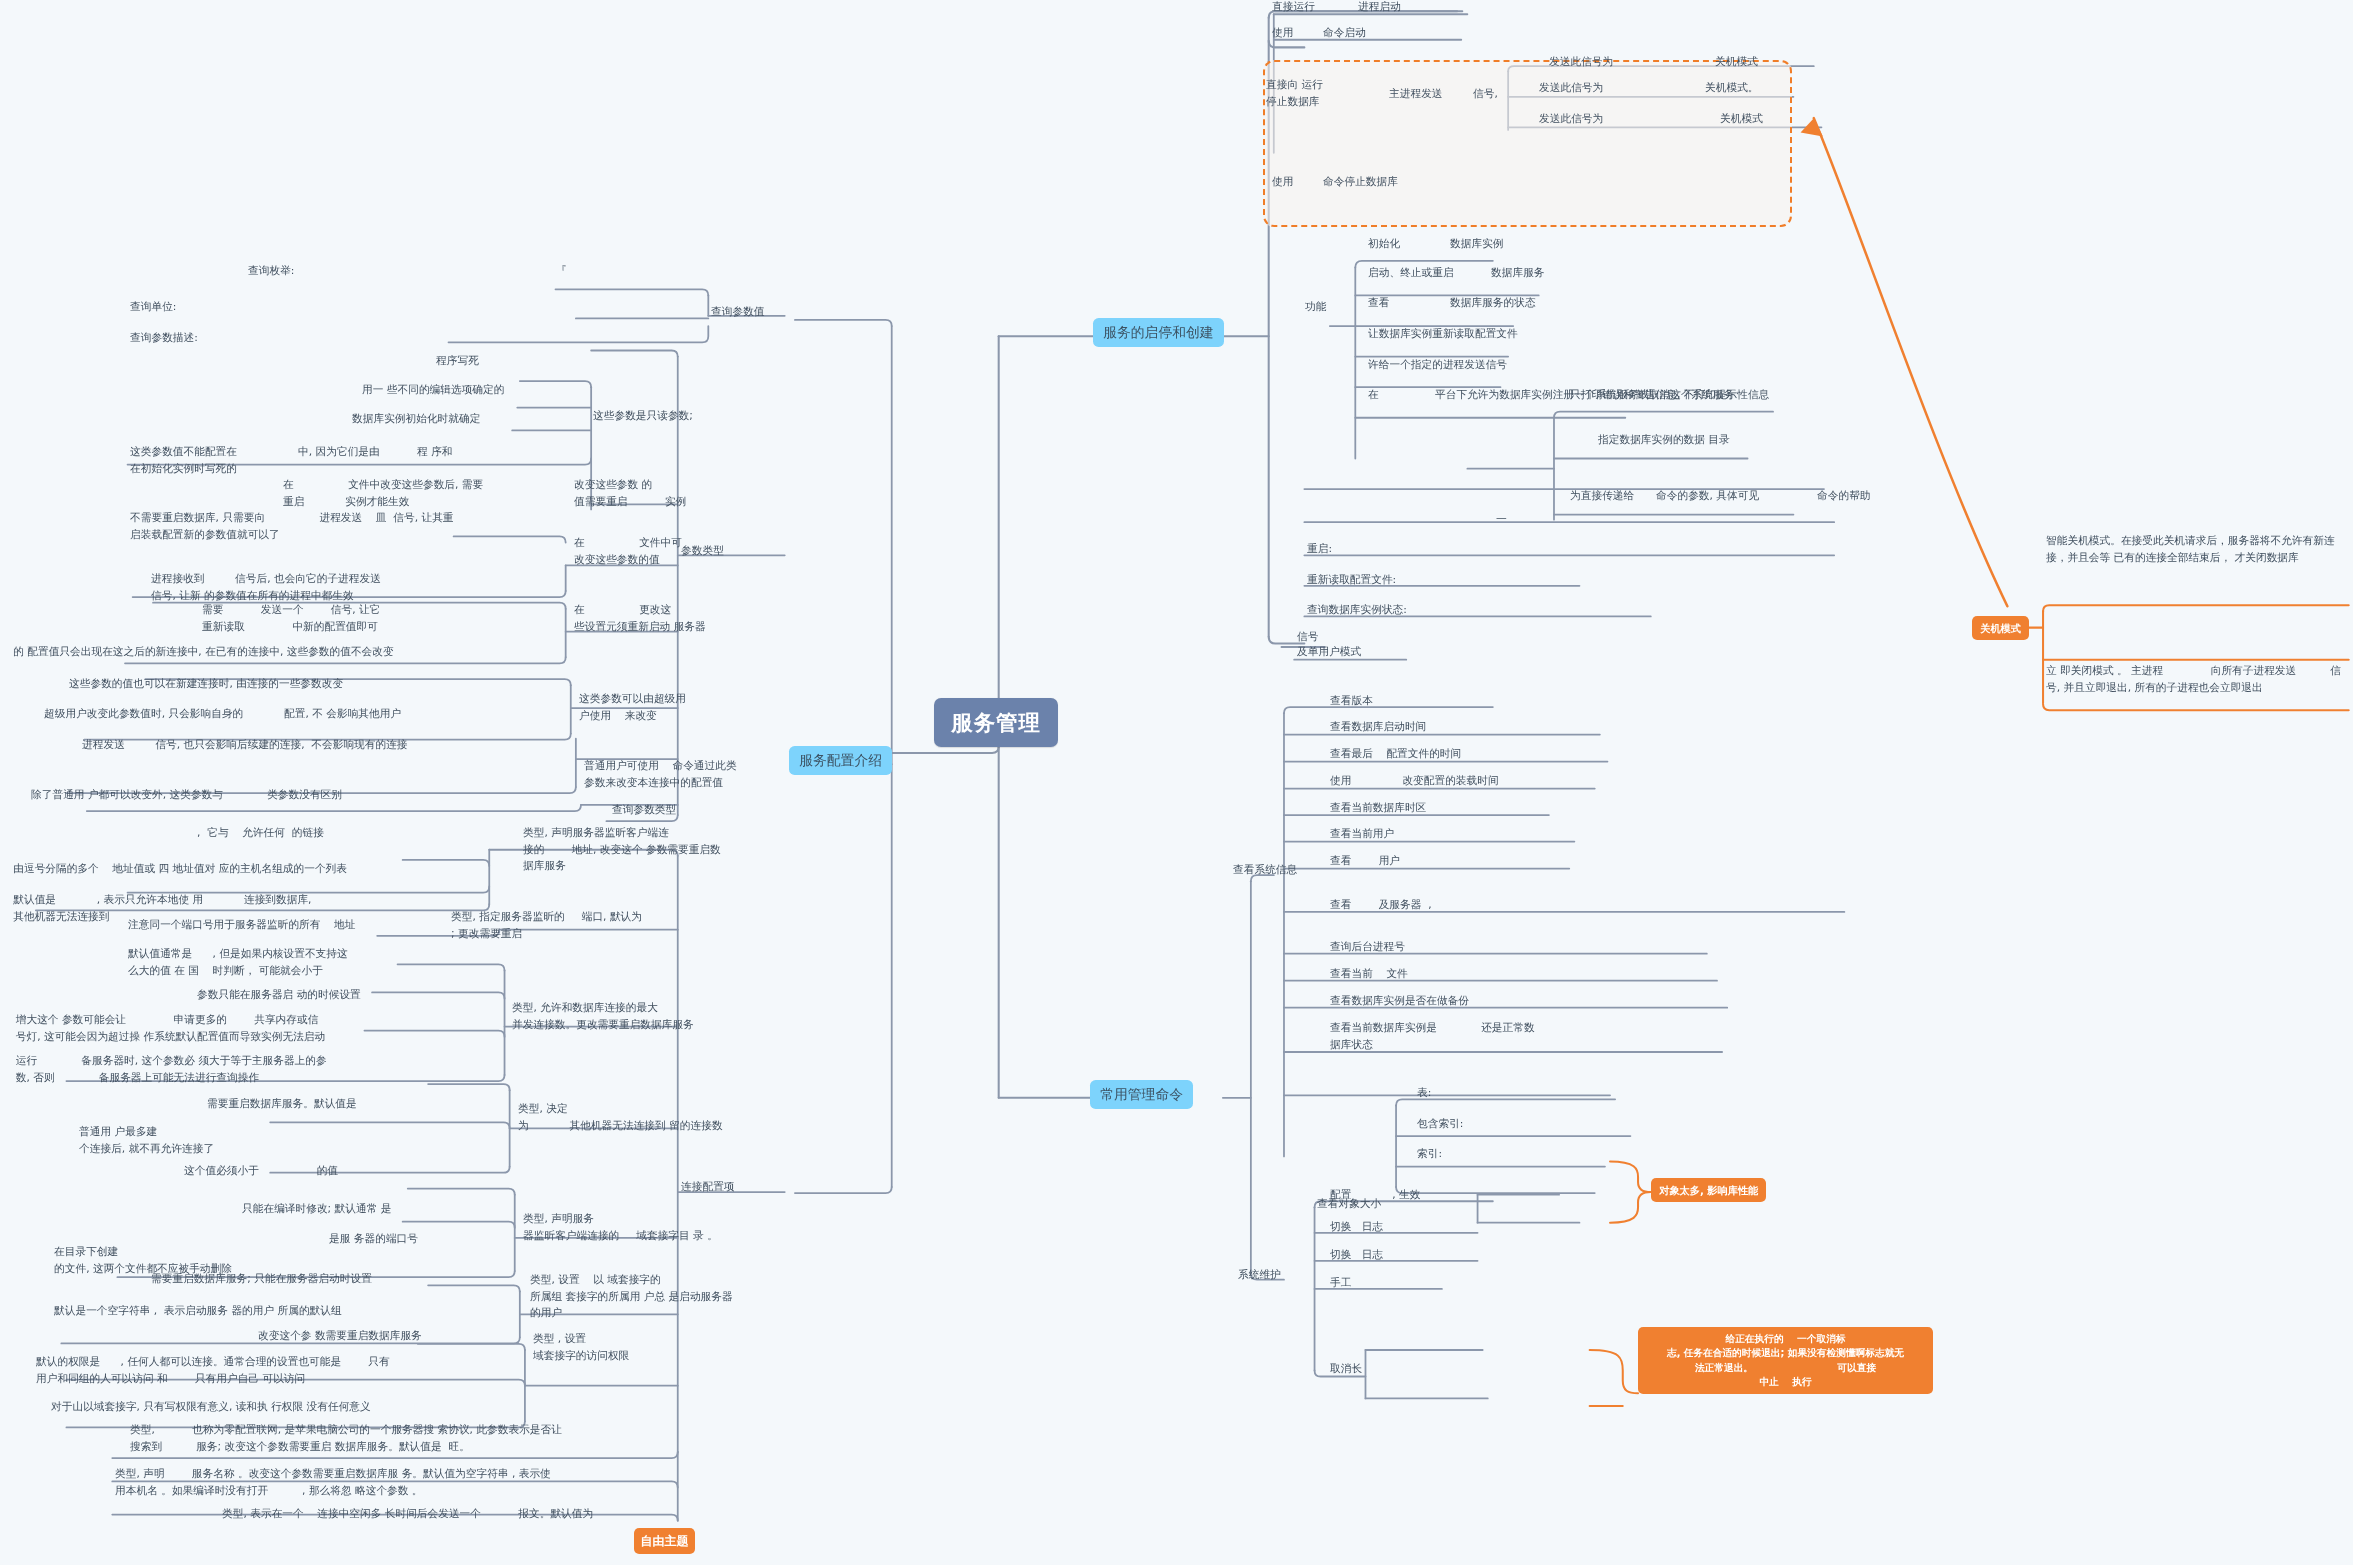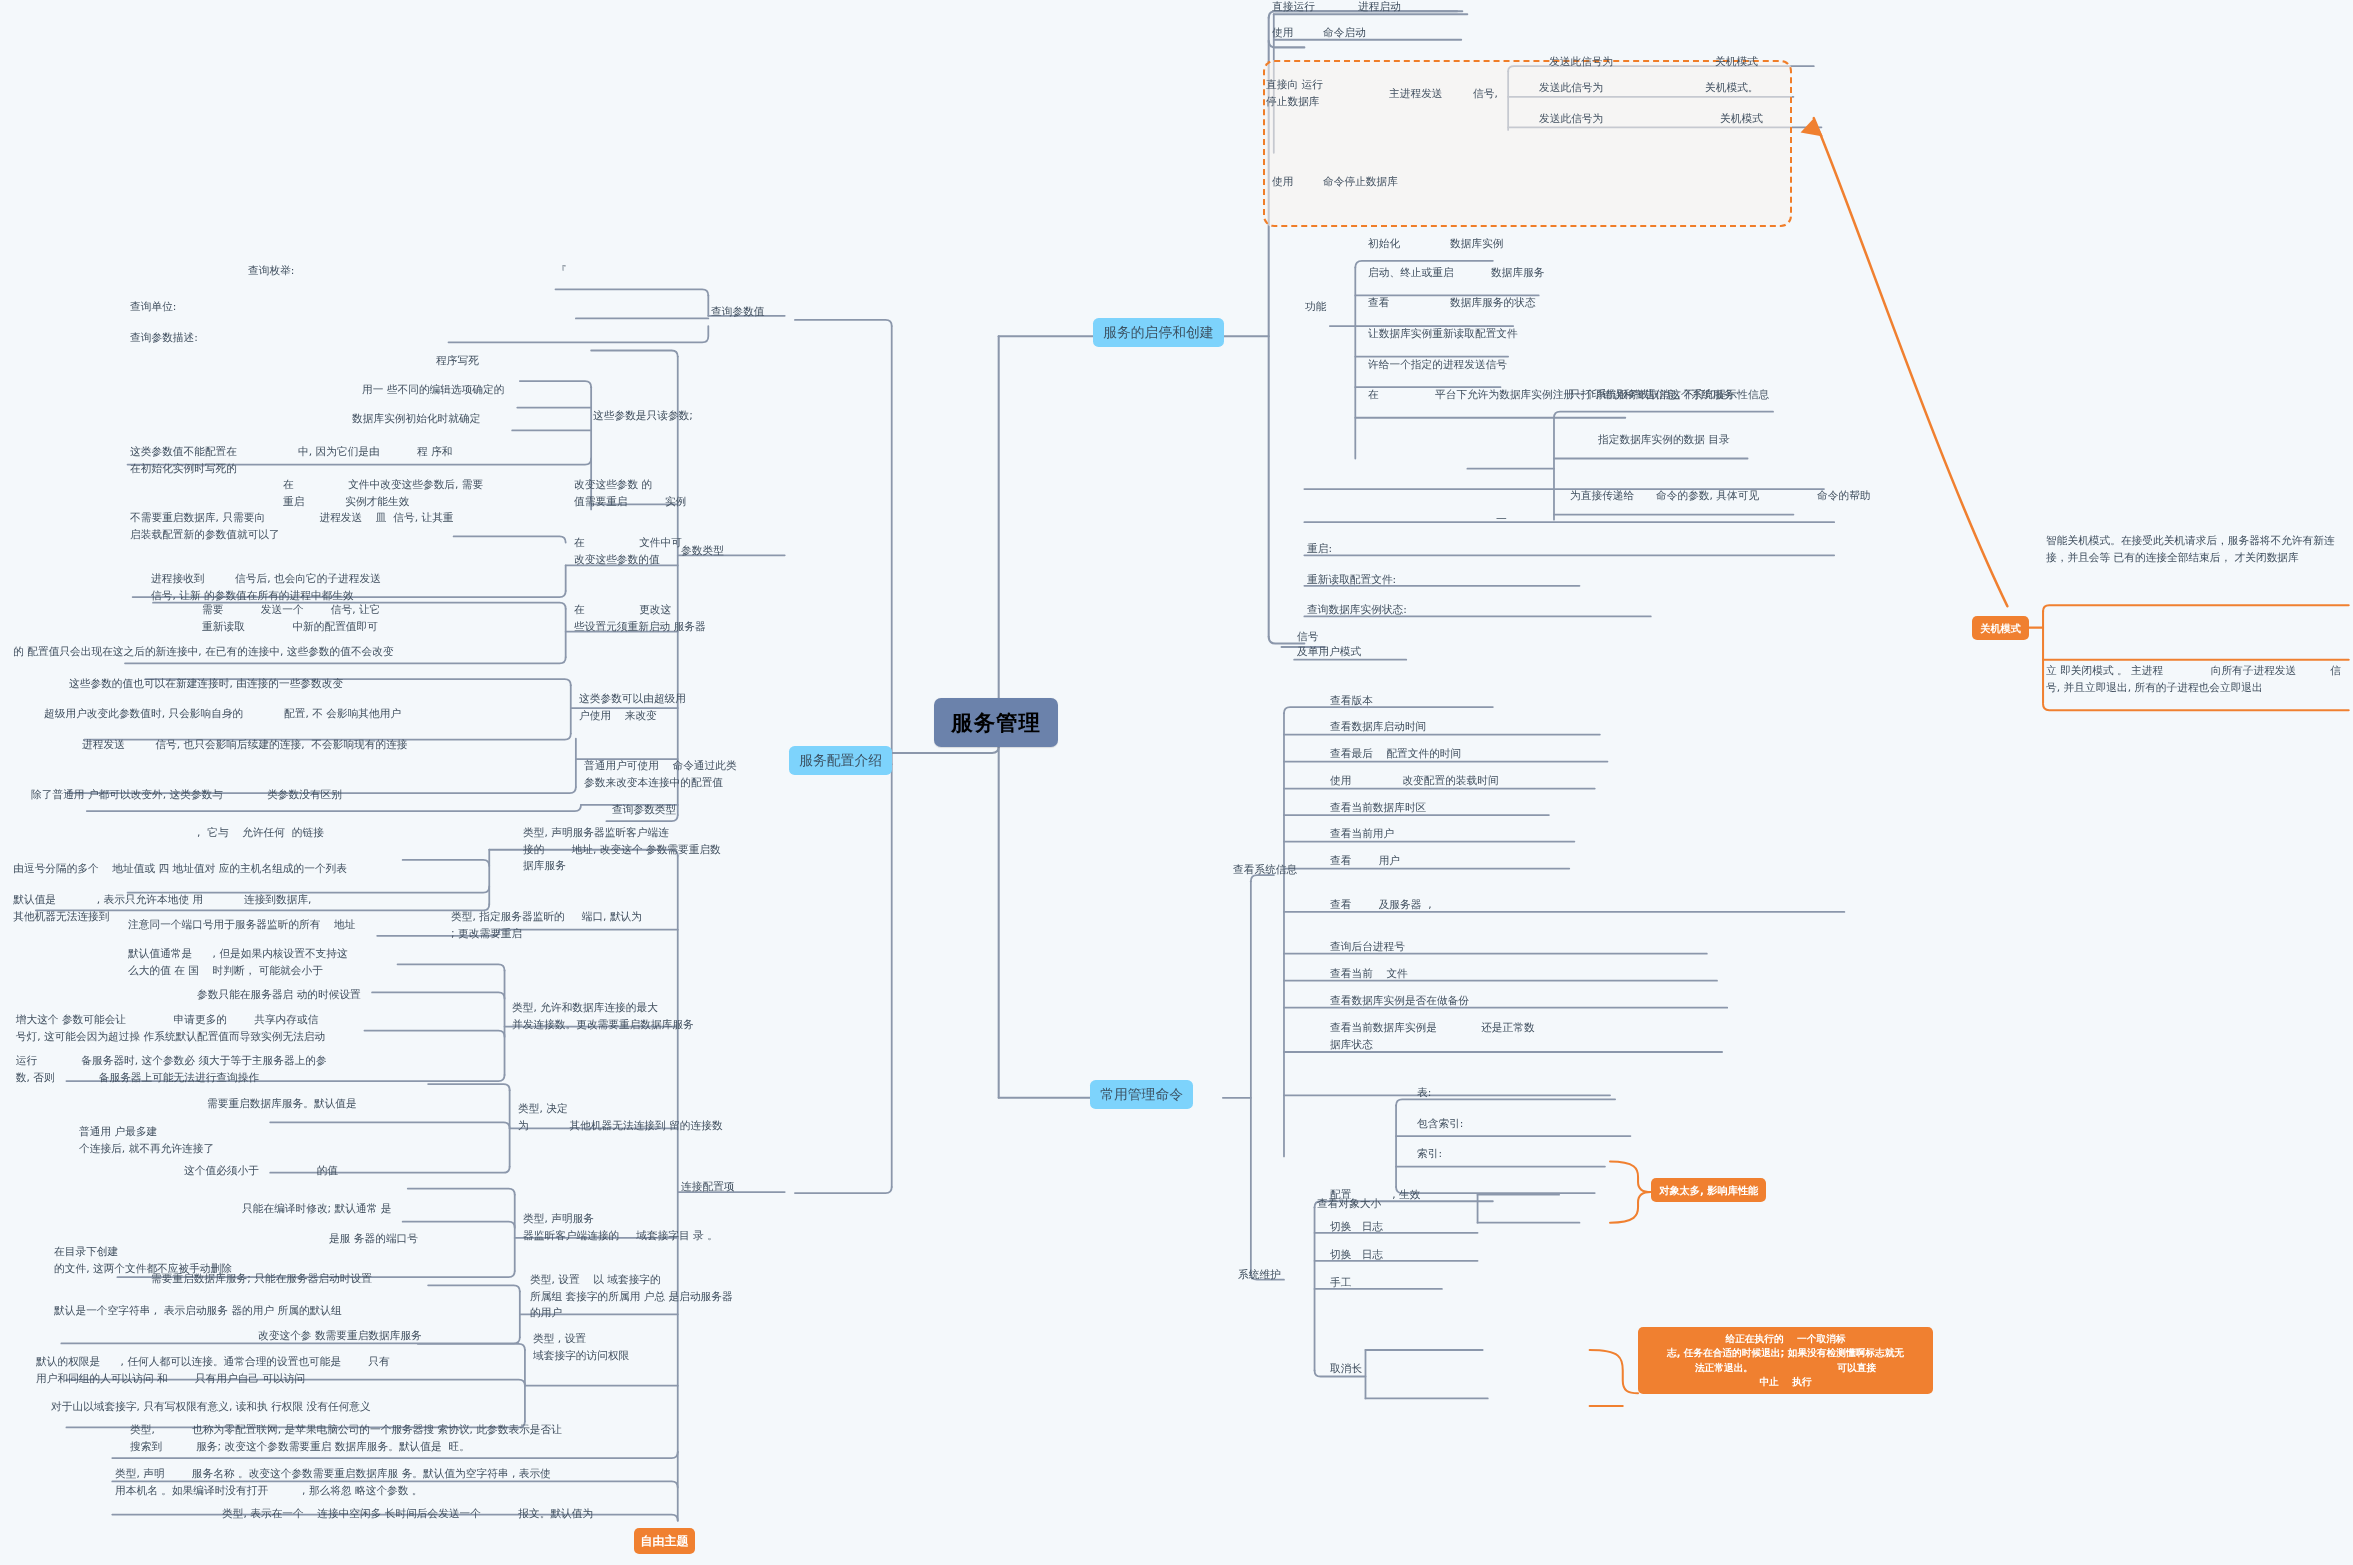--- a/index.html
+++ b/index.html
@@ -18,21 +18,21 @@
 
   
   .topic{
     font-size:10.7px;line-height:1.55;color:#3f4e5e;
     padding:1px 3.1px 3.6px 3.1px;
   }
   .topic.center-txt{text-align:center;}
 
   
   .root{
-    background:#6b82ab;color:#000000;border-radius:7.1px;
+    background:#6b82ab;color:#ffffff;border-radius:7.1px;
     font-size:21.4px;font-weight:bold;letter-spacing:1px;
     padding:10.2px 17.3px;text-align:center;white-space:nowrap;
     box-shadow:0 0.5px 1px rgba(0,0,0,.12);
   }
   
   .branch{
     background:#7dd3fc;color:#3c5263;border-radius:5.6px;
     font-size:13.8px;padding:5.6px 10.2px;text-align:center;white-space:nowrap;
   }
   

